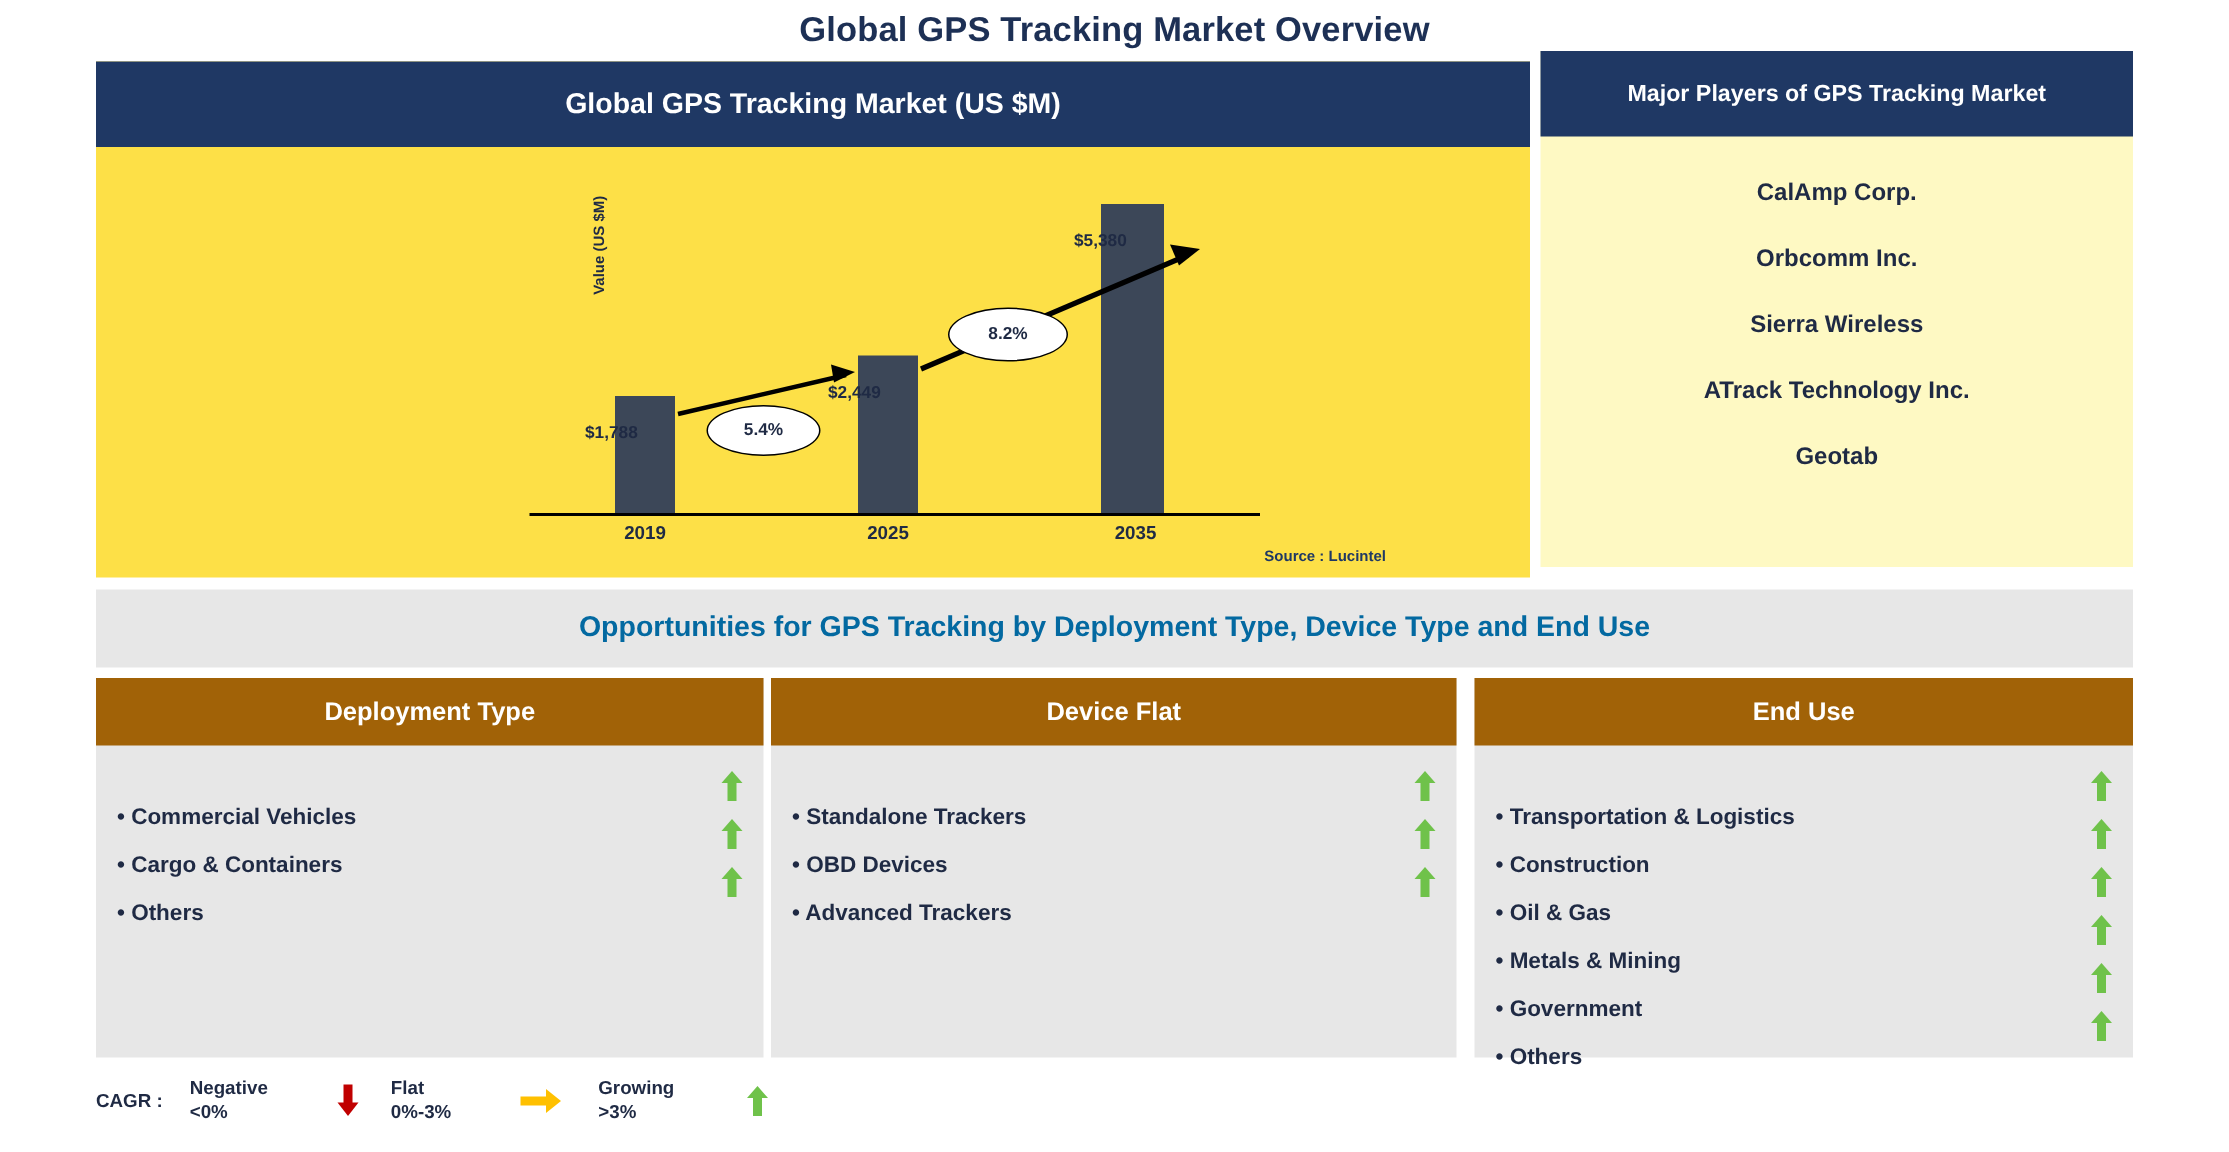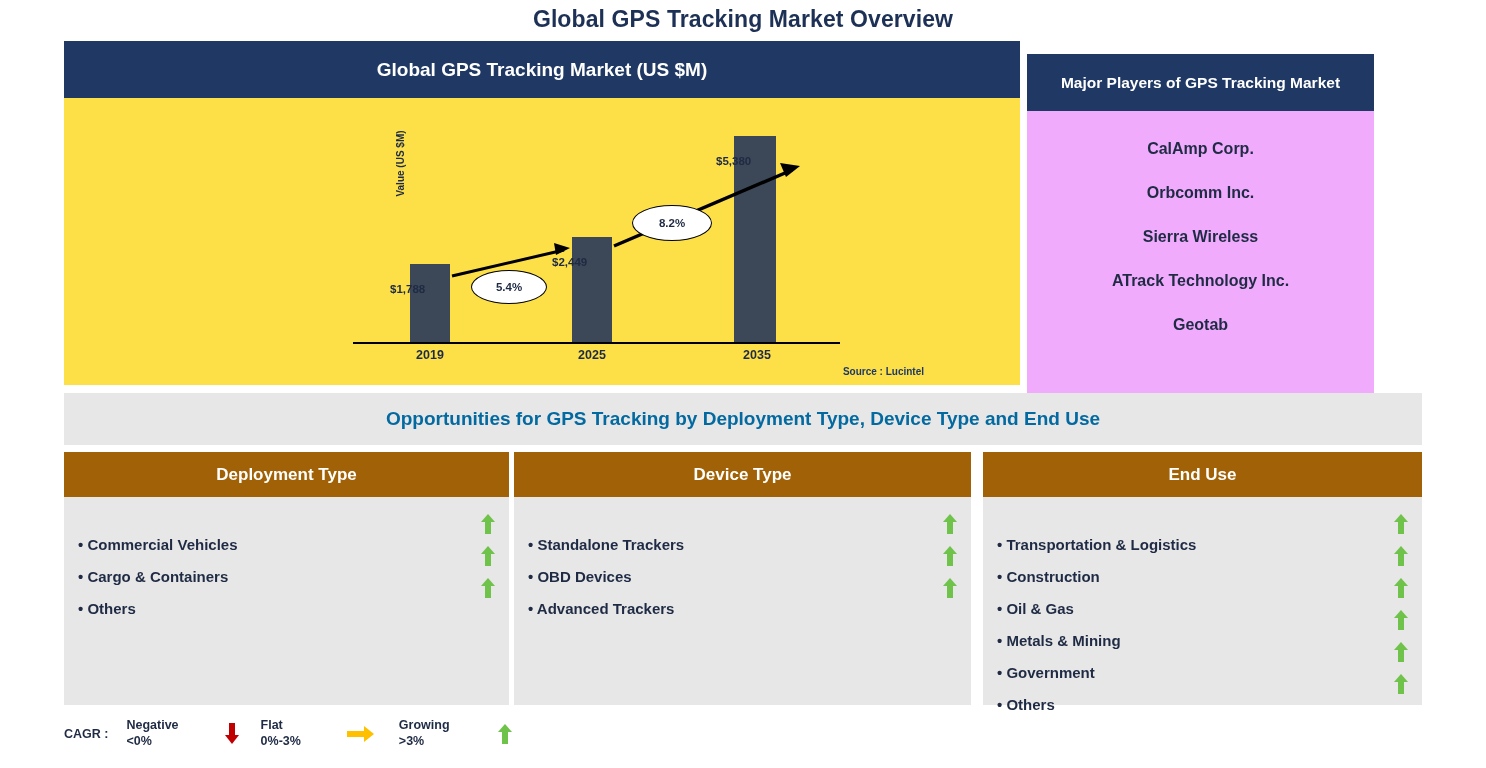--- a/index.html
+++ b/index.html
@@ -141,24 +141,24 @@
   .arrow-svg {
     position: absolute;
     left: 0; top: 0;
     width: 956px; height: 287px;
     pointer-events: none;
   }
 
   
   .players-panel {
     position: absolute;
-    left: 1027px; top: 54px;
-    width: 347px;
+    left: 1027px; top: 34px;
+    width: 395px;
     height: 344px;
-    background: #f0abfc;
+    background: #fef9c3;
   }
   .players-panel .panel-header {
     height: 57px;
     font-size: 15.5px;
   }
   .players-list {
     padding-top: 16px;
   }
   .player-item {
     text-align: center;
@@ -381,21 +381,21 @@
         <span class="up-arrow"></span>
       </div>
       <div class="col-item">
         <span class="txt">• Others</span>
         <span class="up-arrow"></span>
       </div>
     </div>
   </div>
 
   <div class="col col2">
-    <div class="col-header">Device Type</div>
+    <div class="col-header">Device Flat</div>
     <div class="col-items">
       <div class="col-item">
         <span class="txt">• Standalone Trackers</span>
         <span class="up-arrow"></span>
       </div>
       <div class="col-item">
         <span class="txt">• OBD Devices</span>
         <span class="up-arrow"></span>
       </div>
       <div class="col-item">

